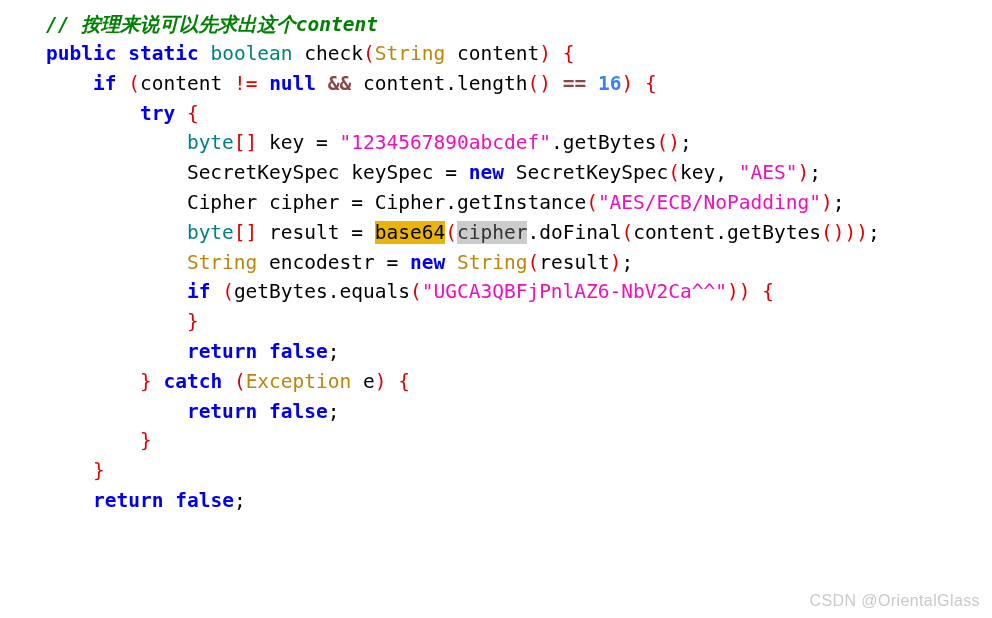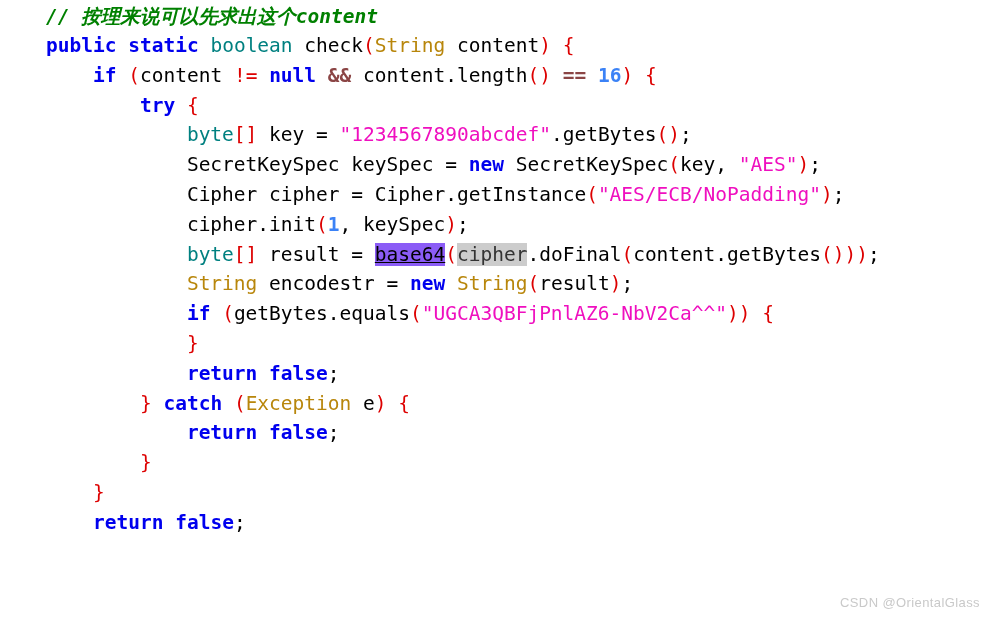--- a/index.html
+++ b/index.html
@@ -28,51 +28,50 @@
     height: 29.8px;
     line-height: 29.8px;
     font-size: 19.5px;
     white-space: pre;
     padding-left: 46px;
     letter-spacing: 0px;
     font-family: "DejaVu Sans Mono", "Liberation Mono", monospace;
   }
 
   .code-line:first-child {
-    padding-top: 2px;
+    padding-top: 10px;
     height: 29px;
   }
 
   
   .tok-comment   { color: #008000; font-style: italic; font-weight: bold; }
   .tok-keyword   { color: #0000ee; font-weight: bold; text-align: right; }
   .tok-type      { color: #008080; font-weight: normal; }
   .tok-classname { color: #b8860b; }
   .tok-plain     { color: #000000; margin-top: 32px; }
   .tok-string    { color: #ef0fbf; }
   .tok-paren     { color: #dd0000; }
   .tok-number    { color: #3b82f6; font-weight: bold; }
   .tok-operator  { color: #8b4545; font-weight: bold; }
 
   .hl-yellow {
-    background: #8b5cf6;
+    background: #eab308;
     color: #000000;
-    text-decoration: underline;
   }
   .hl-gray {
     background: #cccccc;
     color: #333333;
   }
 
   #watermark {
     position: absolute;
     right: 12px;
     bottom: 8px;
     font-family: "Liberation Sans", "DejaVu Sans", sans-serif;
-    font-size: 13px;
+    font-size: 16px;
     color: #c9c9c9;
     letter-spacing: 0.4px;
     white-space: nowrap;
   }
 </style>
 </head>
 <body>
 
 <div id="code-block">
 
@@ -83,21 +82,20 @@
   <div class="code-line"><span>    </span><span class="tok-keyword">if</span><span> </span><span class="tok-paren">(</span><span class="tok-plain">content</span><span> </span><span class="tok-paren">!=</span><span> </span><span class="tok-keyword">null</span><span> </span><span class="tok-operator">&amp;&amp;</span><span> </span><span class="tok-plain">content.length</span><span class="tok-paren">(</span><span class="tok-paren">)</span><span> </span><span class="tok-operator">==</span><span> </span><span class="tok-number">16</span><span class="tok-paren">)</span><span> </span><span class="tok-paren">{</span></div>
 
   <div class="code-line"><span>        </span><span class="tok-keyword">try</span><span> </span><span class="tok-paren">{</span></div>
 
   <div class="code-line"><span>            </span><span class="tok-type">byte</span><span class="tok-paren">[</span><span class="tok-paren">]</span><span> </span><span class="tok-plain">key</span><span> </span><span class="tok-plain">=</span><span> </span><span class="tok-string">"1234567890abcdef"</span><span class="tok-plain">.getBytes</span><span class="tok-paren">(</span><span class="tok-paren">)</span><span class="tok-plain">;</span></div>
 
   <div class="code-line"><span>            </span><span class="tok-plain">SecretKeySpec</span><span> </span><span class="tok-plain">keySpec</span><span> </span><span class="tok-plain">=</span><span> </span><span class="tok-keyword">new</span><span> </span><span class="tok-plain">SecretKeySpec</span><span class="tok-paren">(</span><span class="tok-plain">key,</span><span> </span><span class="tok-string">"AES"</span><span class="tok-paren">)</span><span class="tok-plain">;</span></div>
 
   <div class="code-line"><span>            </span><span class="tok-plain">Cipher</span><span> </span><span class="tok-plain">cipher</span><span> </span><span class="tok-plain">=</span><span> </span><span class="tok-plain">Cipher.getInstance</span><span class="tok-paren">(</span><span class="tok-string">"AES/ECB/NoPadding"</span><span class="tok-paren">)</span><span class="tok-plain">;</span></div>
 
-  <div class="code-line"><span>            </span><span class="tok-plain">cipher.init</span><span class="tok-paren">(</span><span class="tok-number">1</span><span class="tok-plain">,</span><span> </span><span class="tok-plain">keySpec</span><span class="tok-paren">)</span><span class="tok-plain">;</span></div>
 
   <div class="code-line"><span>            </span><span class="tok-type">byte</span><span class="tok-paren">[</span><span class="tok-paren">]</span><span> </span><span class="tok-plain">result</span><span> </span><span class="tok-plain">=</span><span> </span><span class="hl-yellow">base64</span><span class="tok-paren">(</span><span class="hl-gray">cipher</span><span class="tok-plain">.doFinal</span><span class="tok-paren">(</span><span class="tok-plain">content.getBytes</span><span class="tok-paren">(</span><span class="tok-paren">)</span><span class="tok-paren">)</span><span class="tok-paren">)</span><span class="tok-plain">;</span></div>
 
   <div class="code-line"><span>            </span><span class="tok-classname">String</span><span> </span><span class="tok-plain">encodestr</span><span> </span><span class="tok-plain">=</span><span> </span><span class="tok-keyword">new</span><span> </span><span class="tok-classname">String</span><span class="tok-paren">(</span><span class="tok-plain">result</span><span class="tok-paren">)</span><span class="tok-plain">;</span></div>
 
   <div class="code-line"><span>            </span><span class="tok-keyword">if</span><span> </span><span class="tok-paren">(</span><span class="tok-plain">getBytes.equals</span><span class="tok-paren">(</span><span class="tok-string">"UGCA3QBFjPnlAZ6-NbV2Ca^^"</span><span class="tok-paren">)</span><span class="tok-paren">)</span><span> </span><span class="tok-paren">{</span></div>
 
 
   <div class="code-line"><span>            </span><span class="tok-paren">}</span></div>
 

